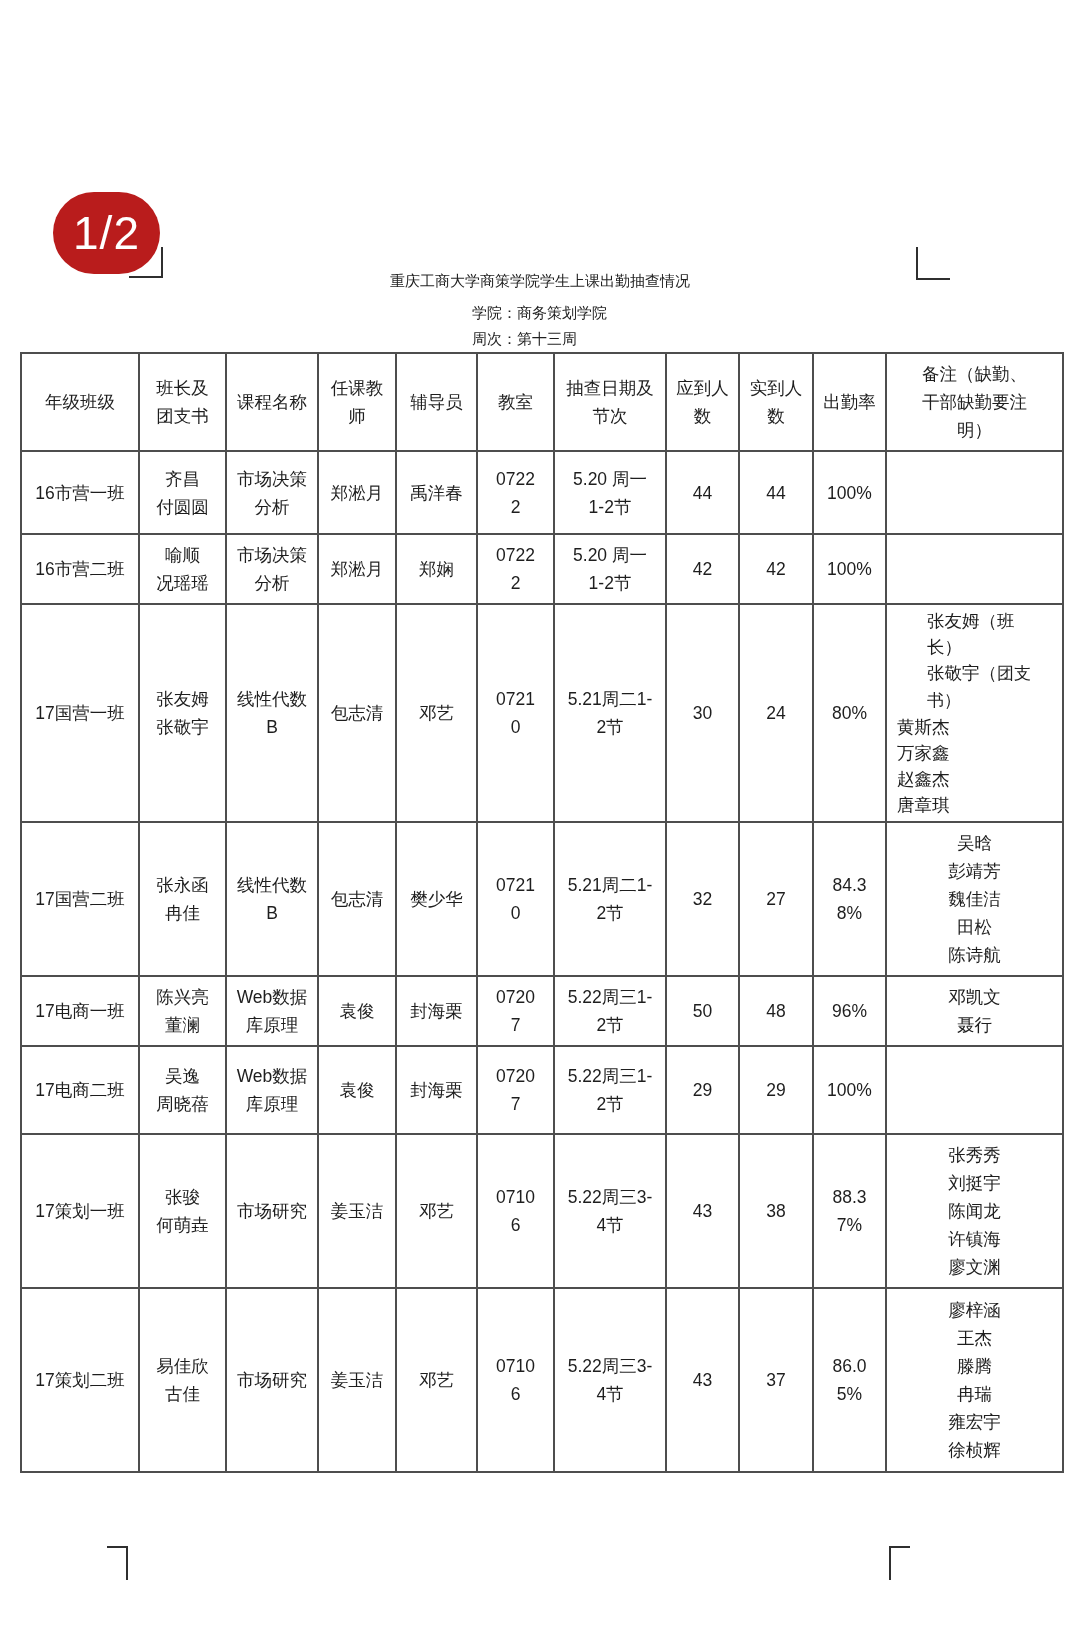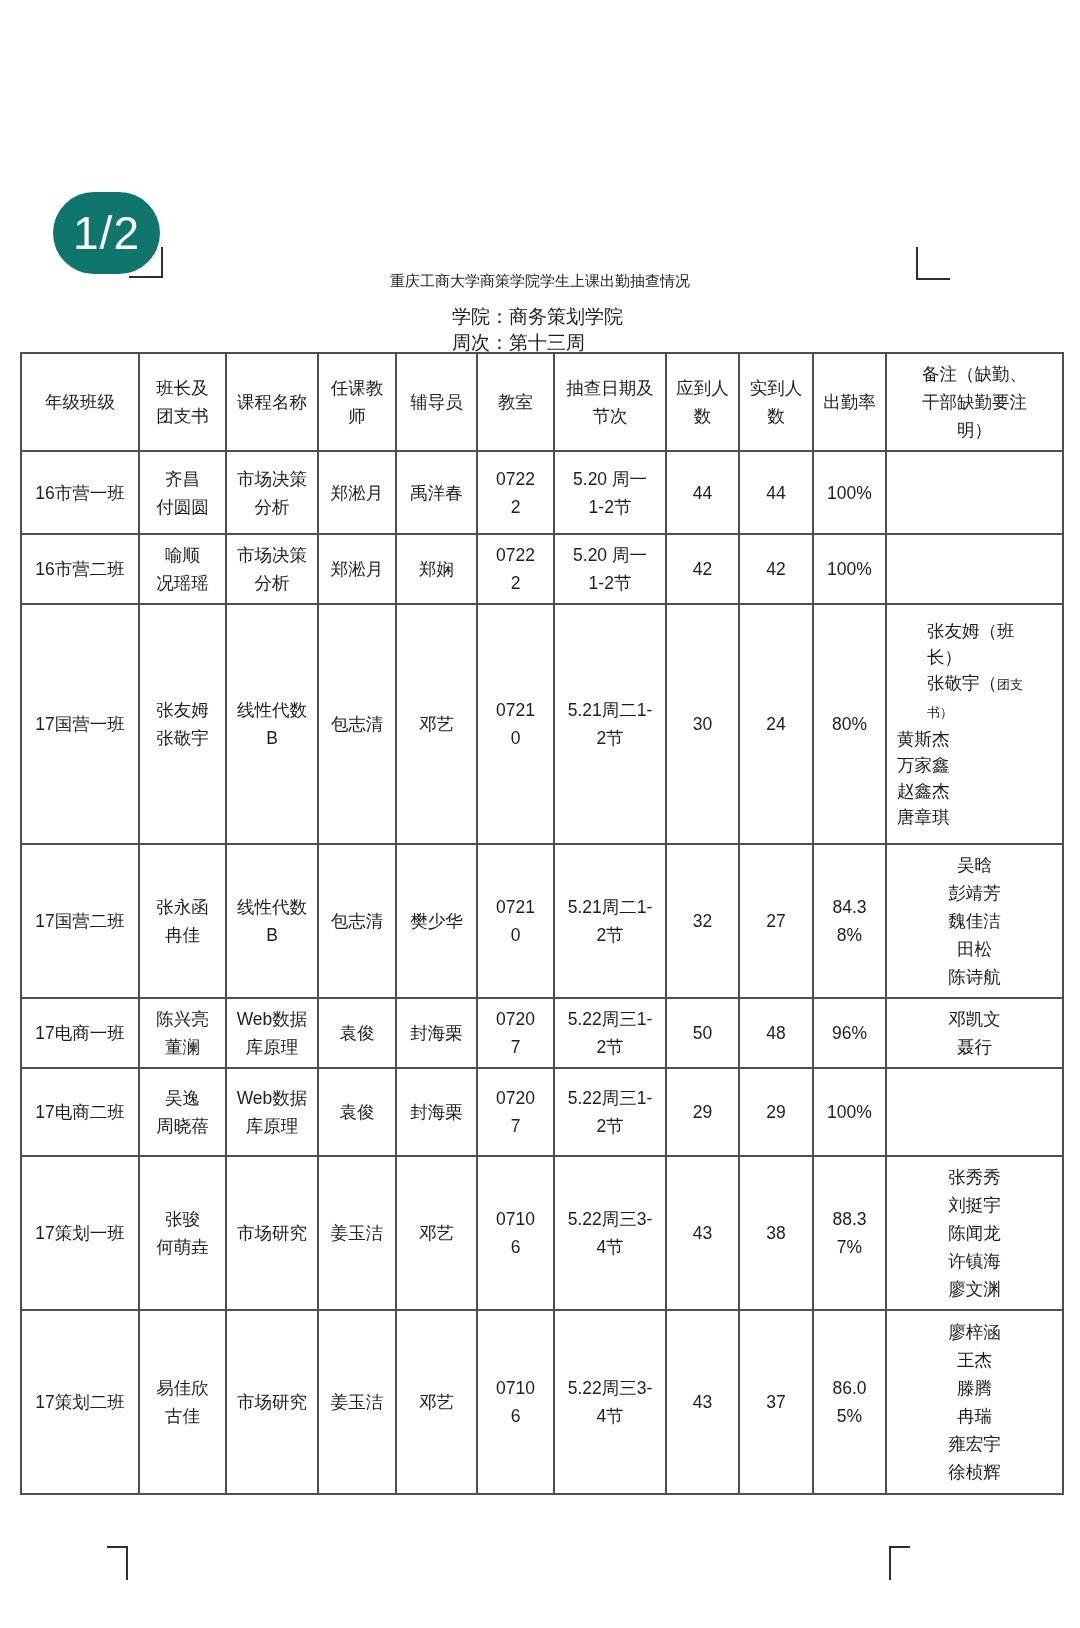--- a/index.html
+++ b/index.html
@@ -7,42 +7,42 @@
   body {
     width:1080px; height:1628px; position:relative;
     font-family:"Liberation Sans", sans-serif; color:#1e1e1e;
     overflow:hidden;
   }
   .page { position:absolute; inset:0; background:#ffffff; }
 
   
   .badge {
     position:absolute; left:53px; top:192px; width:107px; height:82px;
-    background:#0f766e; border-radius:41px; z-index:5;
+    background:#b91c1c; border-radius:41px; z-index:5;
     display:flex; align-items:center; justify-content:center;
     color:#ffffff; font-size:46px; letter-spacing:1px;
   }
 
   
   .mark { position:absolute; z-index:1; }
   .mark-tl { left:129px; top:247px; width:34px; height:31px;
              border-right:2px solid #2f2f2f; border-bottom:2px solid #2f2f2f; }
   .mark-tr { left:916px; top:247px; width:34px; height:33px;
              border-left:2px solid #2f2f2f; border-bottom:2px solid #2f2f2f; }
   .mark-bl { left:107px; top:1546px; width:21px; height:34px;
              border-top:2px solid #2f2f2f; border-right:2px solid #2f2f2f; }
   .mark-br { left:889px; top:1546px; width:21px; height:34px;
              border-top:2px solid #2f2f2f; border-left:2px solid #2f2f2f; }
 
   
   .doc-title {
     position:absolute; left:0; top:272px; width:1080px;
     text-align:center; font-size:15px; font-weight:400;
   }
-  .doc-sub { position:absolute; left:452px; font-size:19px; }
+  .doc-sub { position:absolute; left:472px; font-size:15px; }
   .doc-sub.college { top:304px; }
   .doc-sub.week { top:330px;font-family:Liberation Mono, monospace; }
 
   
   .att-table {
     position:absolute; left:20px; top:352px; width:1042px;
     border-collapse:collapse; table-layout:fixed;
     font-size:17.5px; color:#1e1e1e;
   }
   .att-table col:nth-child(1){width:118px}
@@ -67,24 +67,24 @@
   .att-table tbody tr:nth-child(1){ height:83px; }
   .att-table tbody tr:nth-child(2){ height:68px;border-radius:31px; }
   .att-table tbody tr:nth-child(3){ height:218px; }
   .att-table tbody tr:nth-child(4){ height:139px; }
   .att-table tbody tr:nth-child(5){ height:70px; }
   .att-table tbody tr:nth-child(6){ height:88px; }
   .att-table tbody tr:nth-child(7){ height:136px; }
   .att-table tbody tr:nth-child(8){ height:184px; }
 
   
-  td.remark-rich { padding:13px 10px; white-space:normal; }
+  td.remark-rich { padding:2px 10px; white-space:normal; }
   .rr-line { line-height:26px; text-align:left; }
   .rr-line.left { text-align:left; padding-left:30px; }
-  .rr-small { font-size:13px;margin-top:45px; }
+  .rr-small { font-size:17px;margin-top:45px; }
 </style>
 </head>
 <body>
 
 <div class="page">
 
   <div class="badge">
     <span>1/2</span>
   </div>
 

